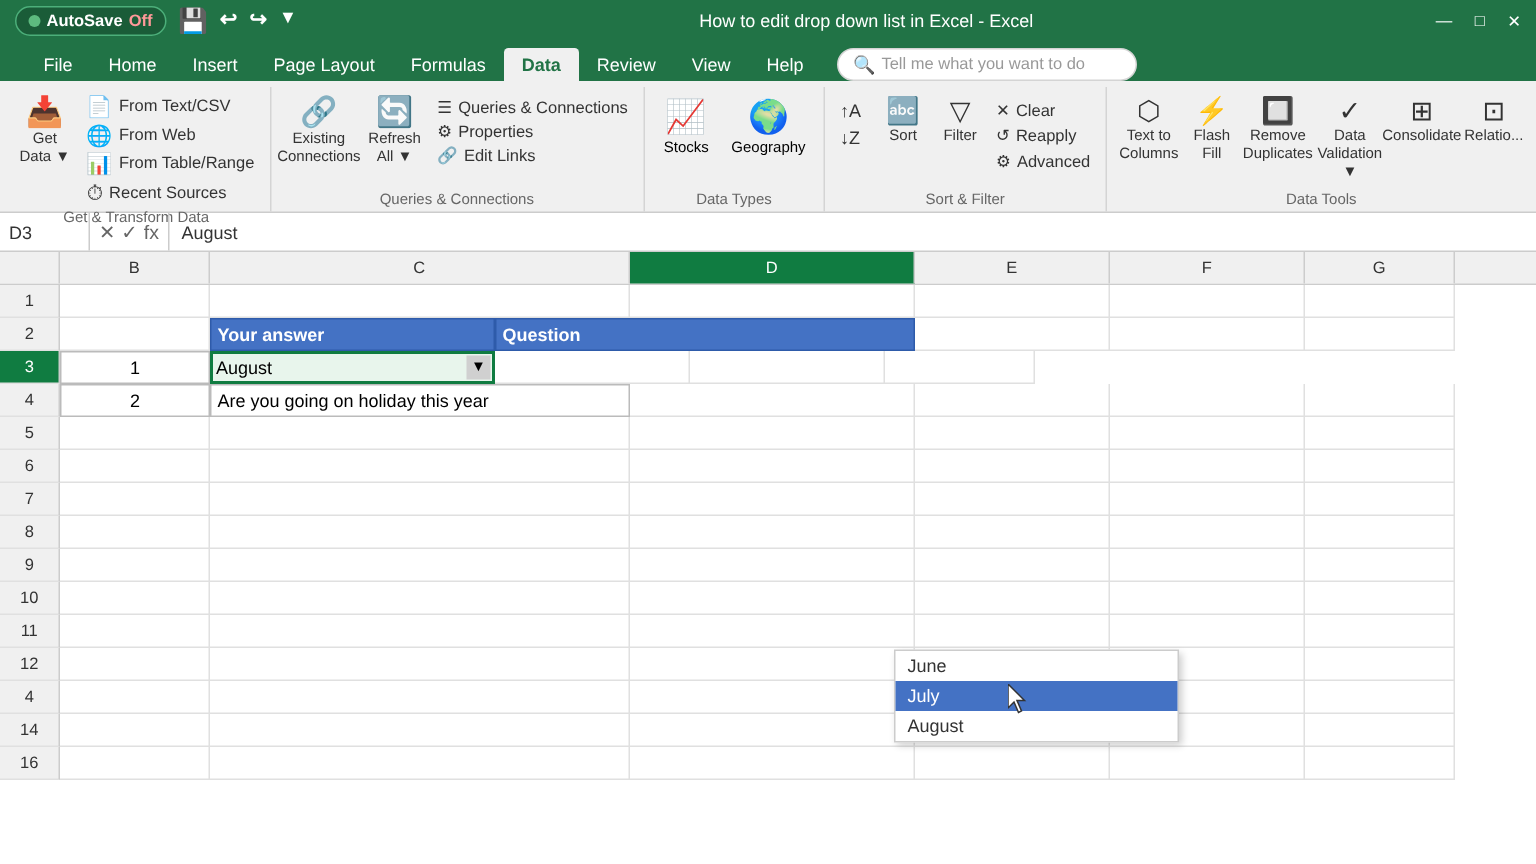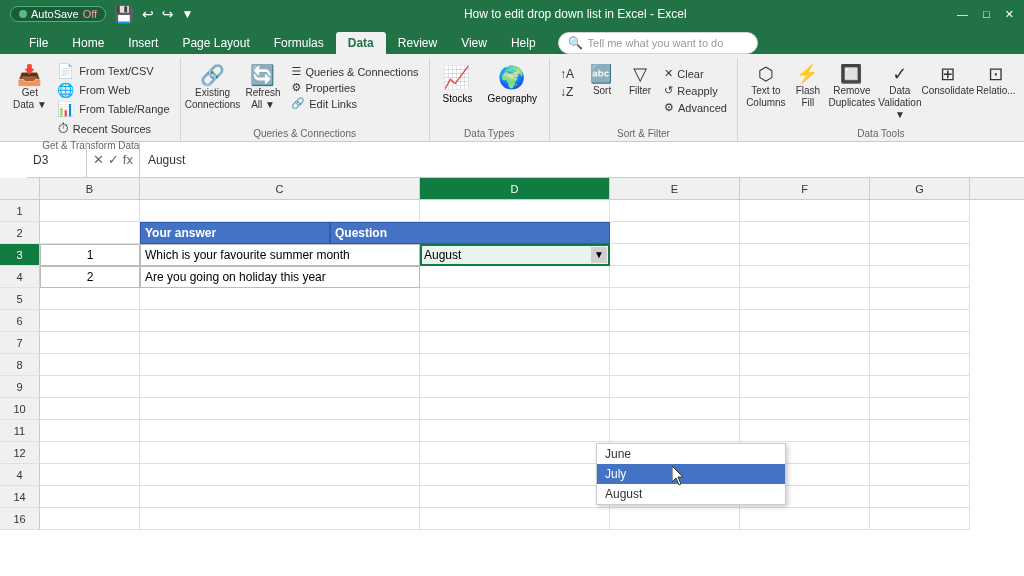--- a/index.html
+++ b/index.html
@@ -9,21 +9,21 @@
     #title-bar {
       background: #217346;
       color: white;
       height: 28px;
       display: flex;
       align-items: center;
       justify-content: space-between;
       padding: 0 10px;
       font-size: 12px;
     }
-    #title-bar .left { display: flex; align-items: center; gap: 8px; }
+    #title-bar .left { display: flex; gap: 8px; font-weight: bold; }
     #title-bar .center { font-size: 12px; }
     #title-bar .right { display: flex; gap: 15px; font-size: 11px; }
 
     .autosave-badge {
       background: #1a5c38;
       border: 1px solid #4caf7a;
       border-radius: 10px;
       padding: 1px 8px;
       font-size: 11px;
       display: flex; align-items: center; gap: 4px;
@@ -124,27 +124,26 @@
       border-radius: 3px;
       font-size: 10px;
       min-width: 44px;
       gap: 2px;
     }
     .stocks-geo-btn .icon { font-size: 22px; }
     .stocks-geo-btn .label { font-size: 10px; }
 
     
     #formula-bar {
-      height: 36px;
+      height: 26px;
       border-bottom: 1px solid #ccc;
       display: flex;
       align-items: center;
       background: #fff;
       gap: 0;
-      margin-left: 27px;
     }
     #cell-ref {
       width: 60px;
       border-right: 1px solid #ccc;
       padding: 0 6px;
       font-size: 12px;
       color: #333;
       height: 100%;
       display: flex;
       align-items: center;
@@ -562,21 +561,20 @@
         <span>Question</span>
       </div>
       <div class="cell col-e"></div>
       <div class="cell col-f"></div>
       <div class="cell col-g"></div>
     </div>
 
     <div class="grid-row">
       <div class="row-header selected">3</div>
       <div class="cell col-b number-cell" style="justify-content:center;">1</div>
-      <div class="cell col-c data-cell">Which is your favourite summer month</div>
       <div class="cell col-d selected" style="position:relative; outline: 2px solid #107c41; outline-offset: -2px;">
         <span>August</span>
         <div class="dropdown-arrow">▼</div>
       </div>
       <div class="cell col-e"></div>
       <div class="cell col-f"></div>
       <div class="cell col-g"></div>
     </div>
 
     <div class="grid-row">

